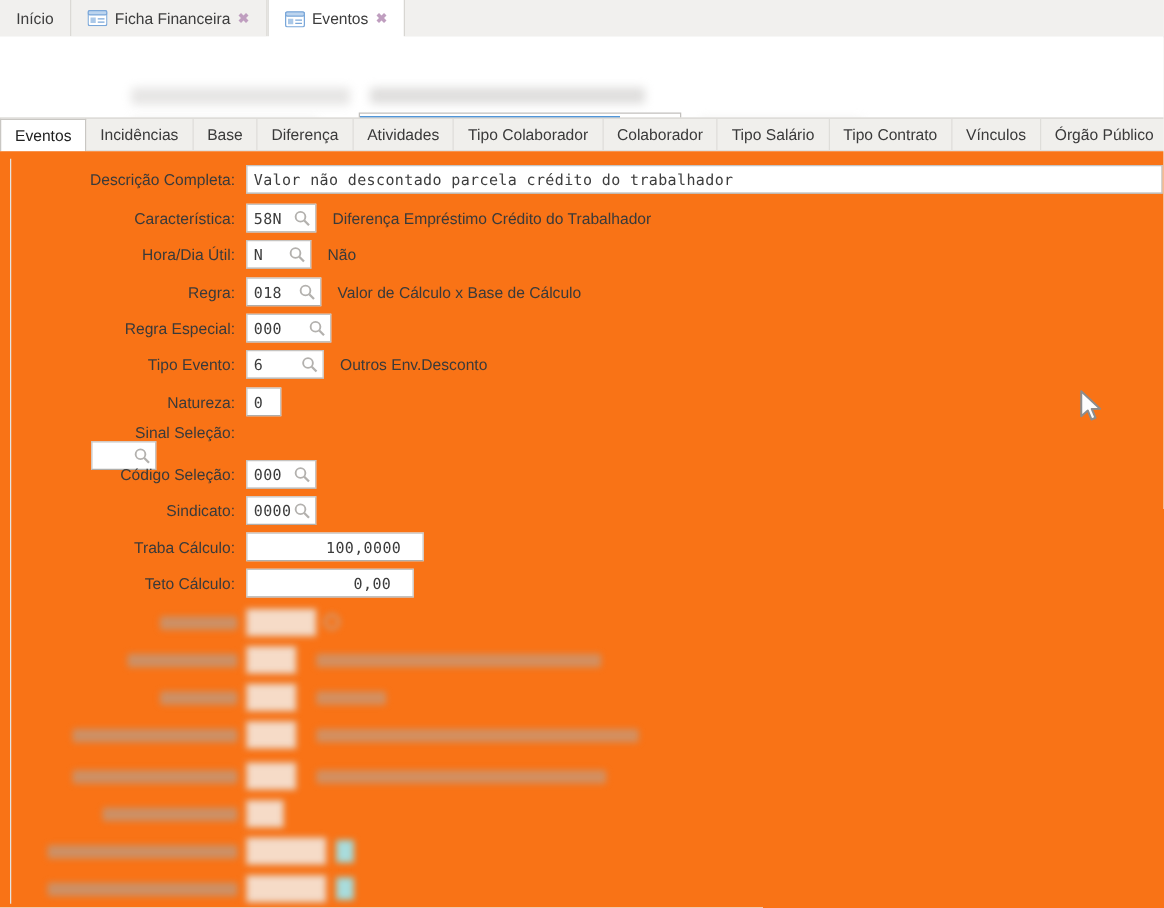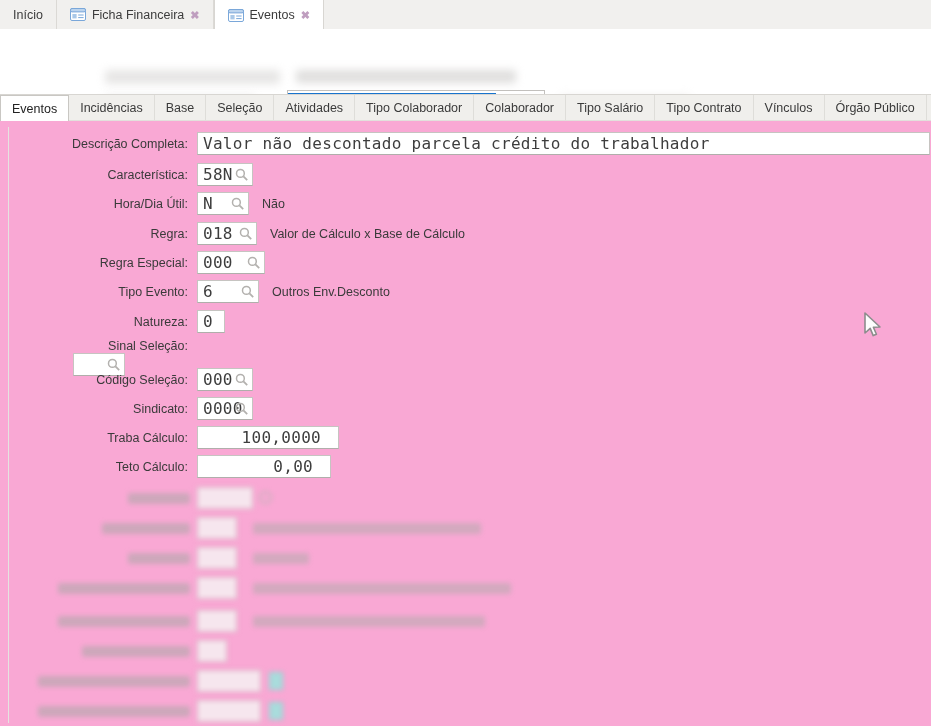--- a/index.html
+++ b/index.html
@@ -32,28 +32,28 @@
   
   .form-tabstrip{position:absolute;left:0;top:94px;width:931px;height:27px;background:#f0efec;
                  border-top:1px solid #d8d6d2;border-bottom:1px solid #e2e0dc;
                  display:flex;align-items:stretch;box-sizing:border-box;}
   .ftab{display:flex;align-items:center;padding:0 11px;font-size:12.5px;color:#3a3a3a;
         border-right:1px solid #deddd9;cursor:default;white-space:nowrap;}
   .ftab.active{background:#ffffff;border:1px solid #c9c7c3;border-bottom:none;margin-bottom:-1px;
                color:#222;}
 
   
-  .form-area{position:absolute;left:0;top:121px;width:931px;height:605px;background:#f9a8d4;}
+  .form-area{position:absolute;left:0;top:121px;width:931px;height:605px;background:#f97316;}
   .panel-edge{position:absolute;left:8px;top:6px;width:1px;height:596px;background:#e5e3e0;}
   .frow{position:absolute;left:0;display:flex;align-items:center;height:23px;}
   .flabel{width:188px;text-align:right;padding-right:9px;font-size:12.5px;color:#3a3a3a;
           white-space:nowrap;flex:none;}
   .fbox{position:relative;height:23px;border:1px solid #c6c4c1;border-bottom-color:#b0aeab;
         background:#ffffff;box-sizing:border-box;display:flex;align-items:center;flex:none;}
-  .fval{font-family:"DejaVu Sans Mono",monospace;font-size:16px;color:#3d3d3d;padding-left:5px;
+  .fval{font-family:"DejaVu Sans Mono",monospace;font-size:12px;color:#3d3d3d;padding-left:5px;
         white-space:nowrap;letter-spacing:.3px;}
   .fbox.numeric .fval{width:100%;text-align:right;padding-right:17px;padding-left:0;}
   .mag{position:absolute;right:3px;top:4px;}
   .fdesc{font-size:12.5px;color:#3a3a3a;margin-left:13px;white-space:nowrap;}
 
   
   .redrow{position:absolute;left:0;width:931px;height:24px;filter:blur(2.6px);}
   .rlabel{position:absolute;top:6px;height:11px;background:#a9a7a5;opacity:.55;border-radius:2px;}
   .rbox{position:absolute;left:197px;top:0;height:22px;background:#f6f5f4;
         border:1px solid #c9c7c4;opacity:.8;box-sizing:border-box;}
@@ -113,21 +113,21 @@
       <div class="ftab active">
         <span>Eventos</span>
       </div>
       <div class="ftab">
         <span>Incidências</span>
       </div>
       <div class="ftab">
         <span>Base</span>
       </div>
       <div class="ftab">
-        <span>Seleção</span>
+        <span>Diferença</span>
       </div>
       <div class="ftab">
         <span>Atividades</span>
       </div>
       <div class="ftab">
         <span>Tipo Colaborador</span>
       </div>
       <div class="ftab">
         <span>Colaborador</span>
       </div>
@@ -156,20 +156,21 @@
         </div>
         <div class="frow" style="top: 42px;">
           <label class="flabel">Característica:</label>
           <div class="fbox lookup" style="width:56px">
             <span class="fval">58N</span>
             <svg class="mag" width="14" height="14" viewBox="0 0 14 14">
   <circle cx="5.4" cy="5.4" r="3.9" fill="none" stroke="#b3b1ae" stroke-width="1.5"></circle>
   <line x1="8.4" y1="8.4" x2="12.2" y2="12.2" stroke="#b3b1ae" stroke-width="1.8"></line>
             </svg>
           </div>
+          <span class="fdesc">Diferença Empréstimo Crédito do Trabalhador</span>
         </div>
         <div class="frow" style="top: 71px;">
           <label class="flabel">Hora/Dia Útil:</label>
           <div class="fbox lookup" style="width:52px">
             <span class="fval">N</span>
             <svg class="mag" width="14" height="14" viewBox="0 0 14 14">
   <circle cx="5.4" cy="5.4" r="3.9" fill="none" stroke="#b3b1ae" stroke-width="1.5"></circle>
   <line x1="8.4" y1="8.4" x2="12.2" y2="12.2" stroke="#b3b1ae" stroke-width="1.8"></line>
             </svg>
           </div>

